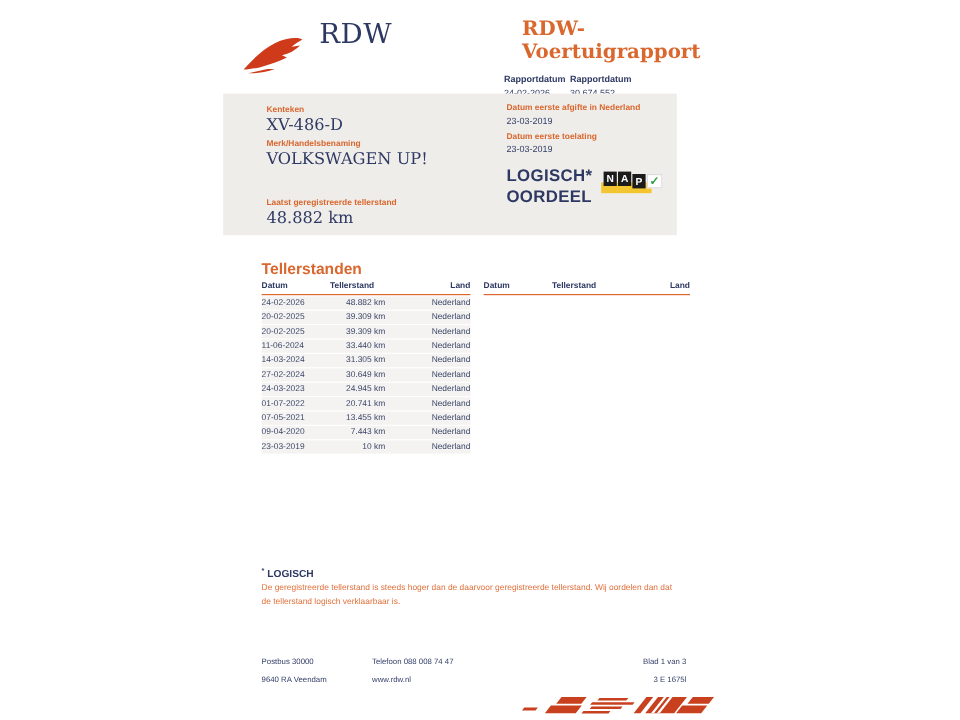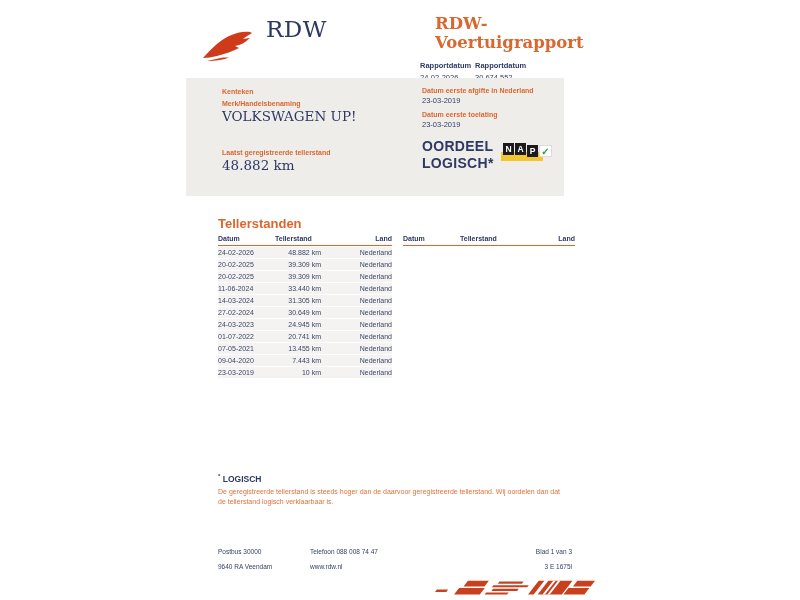--- a/index.html
+++ b/index.html
@@ -94,20 +94,21 @@
         <div class="meta-label">Rapportdatum</div>
         <div class="meta-value">30.674.552</div>
       </div>
     </div>
   </div>
 
   <div class="panel">
     <div class="panel-left">
       <div class="field">
         <div class="field-label">Kenteken</div>
+        <div class="field-value">XV-486-D</div>
       </div>
       <div class="field">
         <div class="field-label">Merk/Handelsbenaming</div>
         <div class="field-value">VOLKSWAGEN UP!</div>
       </div>
       <div class="field-gap"></div>
       <div class="field">
         <div class="field-label">Laatst geregistreerde tellerstand</div>
         <div class="field-value">48.882 km</div>
       </div>
@@ -115,22 +116,22 @@
     <div class="panel-right">
       <div class="field">
         <div class="field-label">Datum eerste afgifte in Nederland</div>
         <div class="field-value-sm">23-03-2019</div>
       </div>
       <div class="field" style="margin-top:6px;">
         <div class="field-label">Datum eerste toelating</div>
         <div class="field-value-sm">23-03-2019</div>
       </div>
       <div class="oordeel">
+        <div>LOGISCH*</div>
         <div>OORDEEL</div>
-        <div>LOGISCH*</div>
       </div>
     </div>
     <div class="nap">
       <div class="nap-yellow"></div>
       <div class="nap-boxes">
         <span class="nap-box">N</span>
         <span class="nap-box">A</span>
         <span class="nap-box p">P</span>
         <span class="nap-check">✓</span>
       </div>

